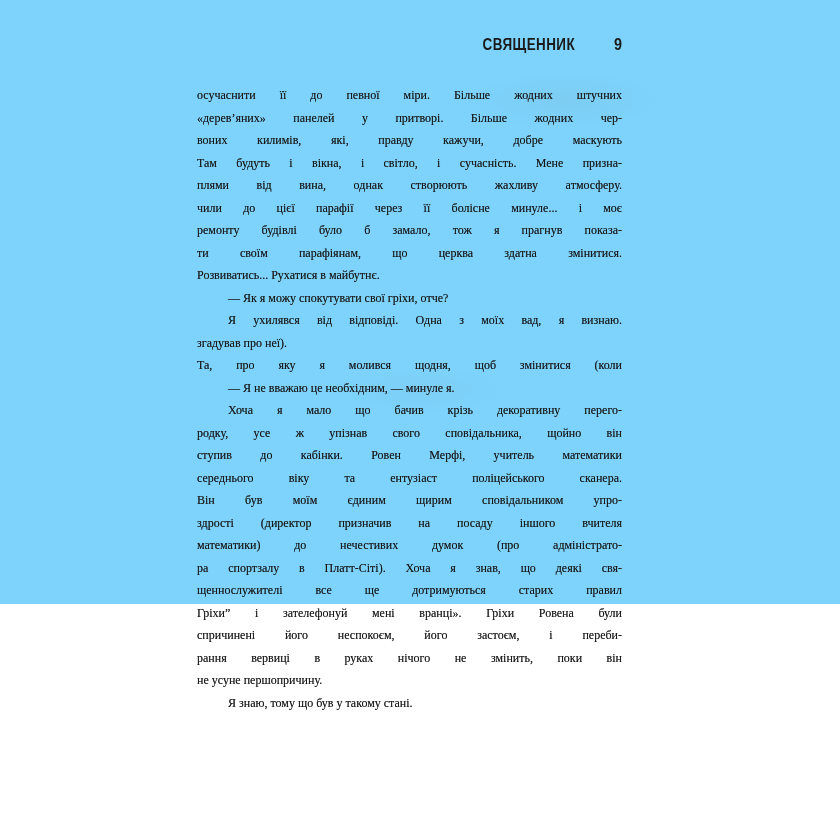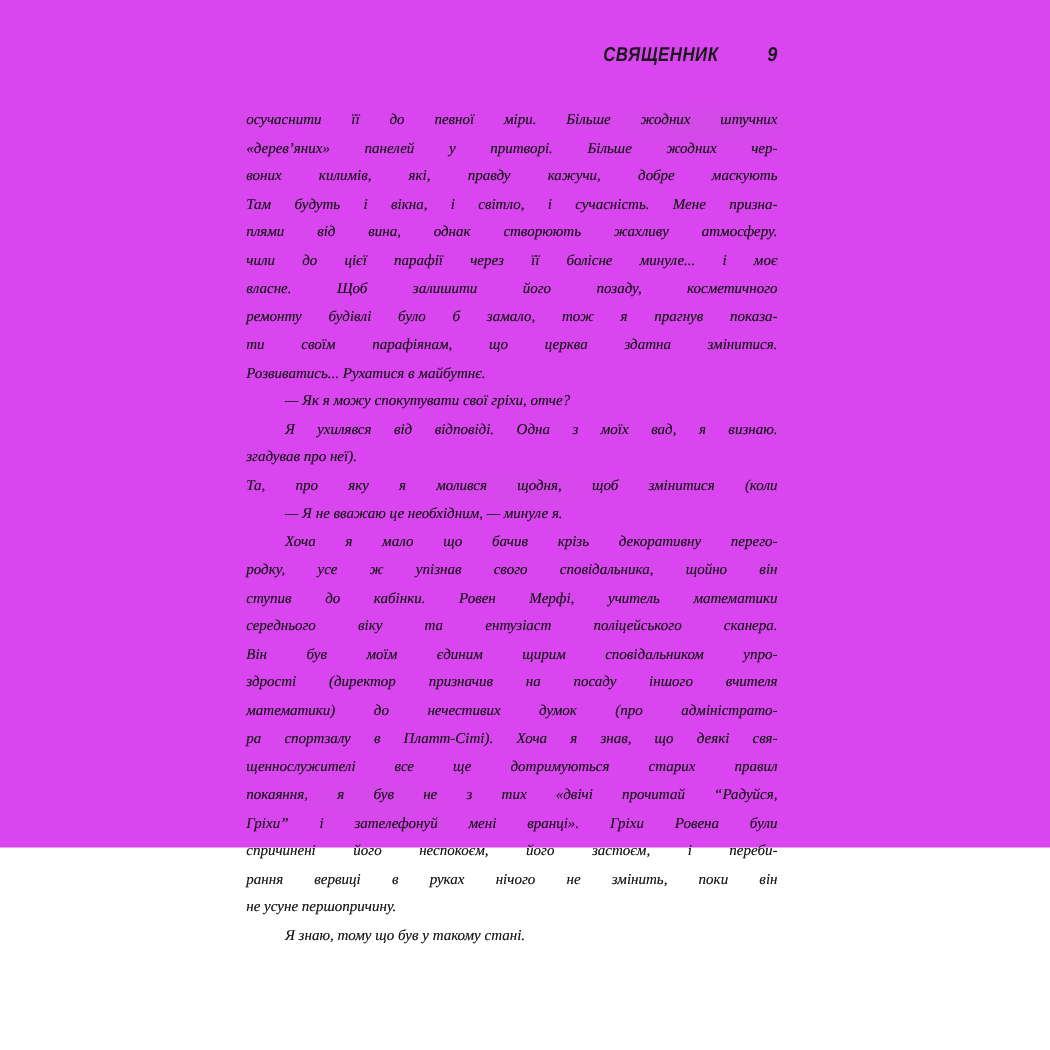--- a/index.html
+++ b/index.html
@@ -5,23 +5,22 @@
   html, body {
     margin: 0;
     padding: 0;
     width: 840px;
     height: 840px;
     overflow: hidden;
   }
   .page {
     position: relative;
     width: 840px;
-    height: 678px;
-    background: #d946ef;
-    font-style: italic;
+    height: 604px;
+    background: #7dd3fc;
   }
   
   .page::before {
     content: "";
     position: absolute;
     inset: 0;
     pointer-events: none;
     background:
       radial-gradient(140px 40px at 565px 100px, rgba(120,120,115,0.07), rgba(120,120,115,0) 70%),
       radial-gradient(120px 35px at 420px 390px, rgba(120,120,115,0.05), rgba(120,120,115,0) 70%),
@@ -91,39 +90,37 @@
     <span class="pgnum">9</span>
   </div>
 
   <div class="text-block">
       <div class="line">осучаснити її до певної міри. Більше жодних штучних</div>
       <div class="line">«дерев’яних» панелей у притворі. Більше жодних чер-</div>
       <div class="line">воних килимів, які, правду кажучи, добре маскують</div>
       <div class="line">Там будуть і вікна, і світло, і сучасність. Мене призна-</div>
       <div class="line">плями від вина, однак створюють жахливу атмосферу.</div>
       <div class="line">чили до цієї парафії через її болісне минуле... і моє</div>
-      <div class="line">власне. Щоб залишити його позаду, косметичного</div>
       <div class="line">ремонту будівлі було б замало, тож я прагнув показа-</div>
       <div class="line">ти своїм парафіянам, що церква здатна змінитися.</div>
       <div class="line para-end">Розвиватись... Рухатися в майбутнє.</div>
       <div class="line indent para-end">— Як я можу спокутувати свої гріхи, отче?</div>
       <div class="line indent">Я ухилявся від відповіді. Одна з моїх вад, я визнаю.</div>
       <div class="line para-end">згадував про неї).</div>
       <div class="line">Та, про яку я молився щодня, щоб змінитися (коли</div>
       <div class="line indent para-end">— Я не вважаю це необхідним, — минуле я.</div>
       <div class="line indent">Хоча я мало що бачив крізь декоративну перего-</div>
       <div class="line">родку, усе ж упізнав свого сповідальника, щойно він</div>
       <div class="line">ступив до кабінки. Ровен Мерфі, учитель математики</div>
       <div class="line">середнього віку та ентузіаст поліцейського сканера.</div>
       <div class="line">Він був моїм єдиним щирим сповідальником упро-</div>
       <div class="line">здрості (директор призначив на посаду іншого вчителя</div>
       <div class="line">математики) до нечестивих думок (про адміністрато-</div>
       <div class="line">ра спортзалу в Платт-Сіті). Хоча я знав, що деякі свя-</div>
       <div class="line">щеннослужителі все ще дотримуються старих правил</div>
-      <div class="line">покаяння, я був не з тих «двічі прочитай “Радуйся,</div>
       <div class="line">Гріхи” і зателефонуй мені вранці». Гріхи Ровена були</div>
       <div class="line">спричинені його неспокоєм, його застоєм, і переби-</div>
       <div class="line">рання вервиці в руках нічого не змінить, поки він</div>
       <div class="line para-end">не усуне першопричину.</div>
       <div class="line indent para-end">Я знаю, тому що був у такому стані.</div>
     </div>
 
 </div>
 
 </body></html>

